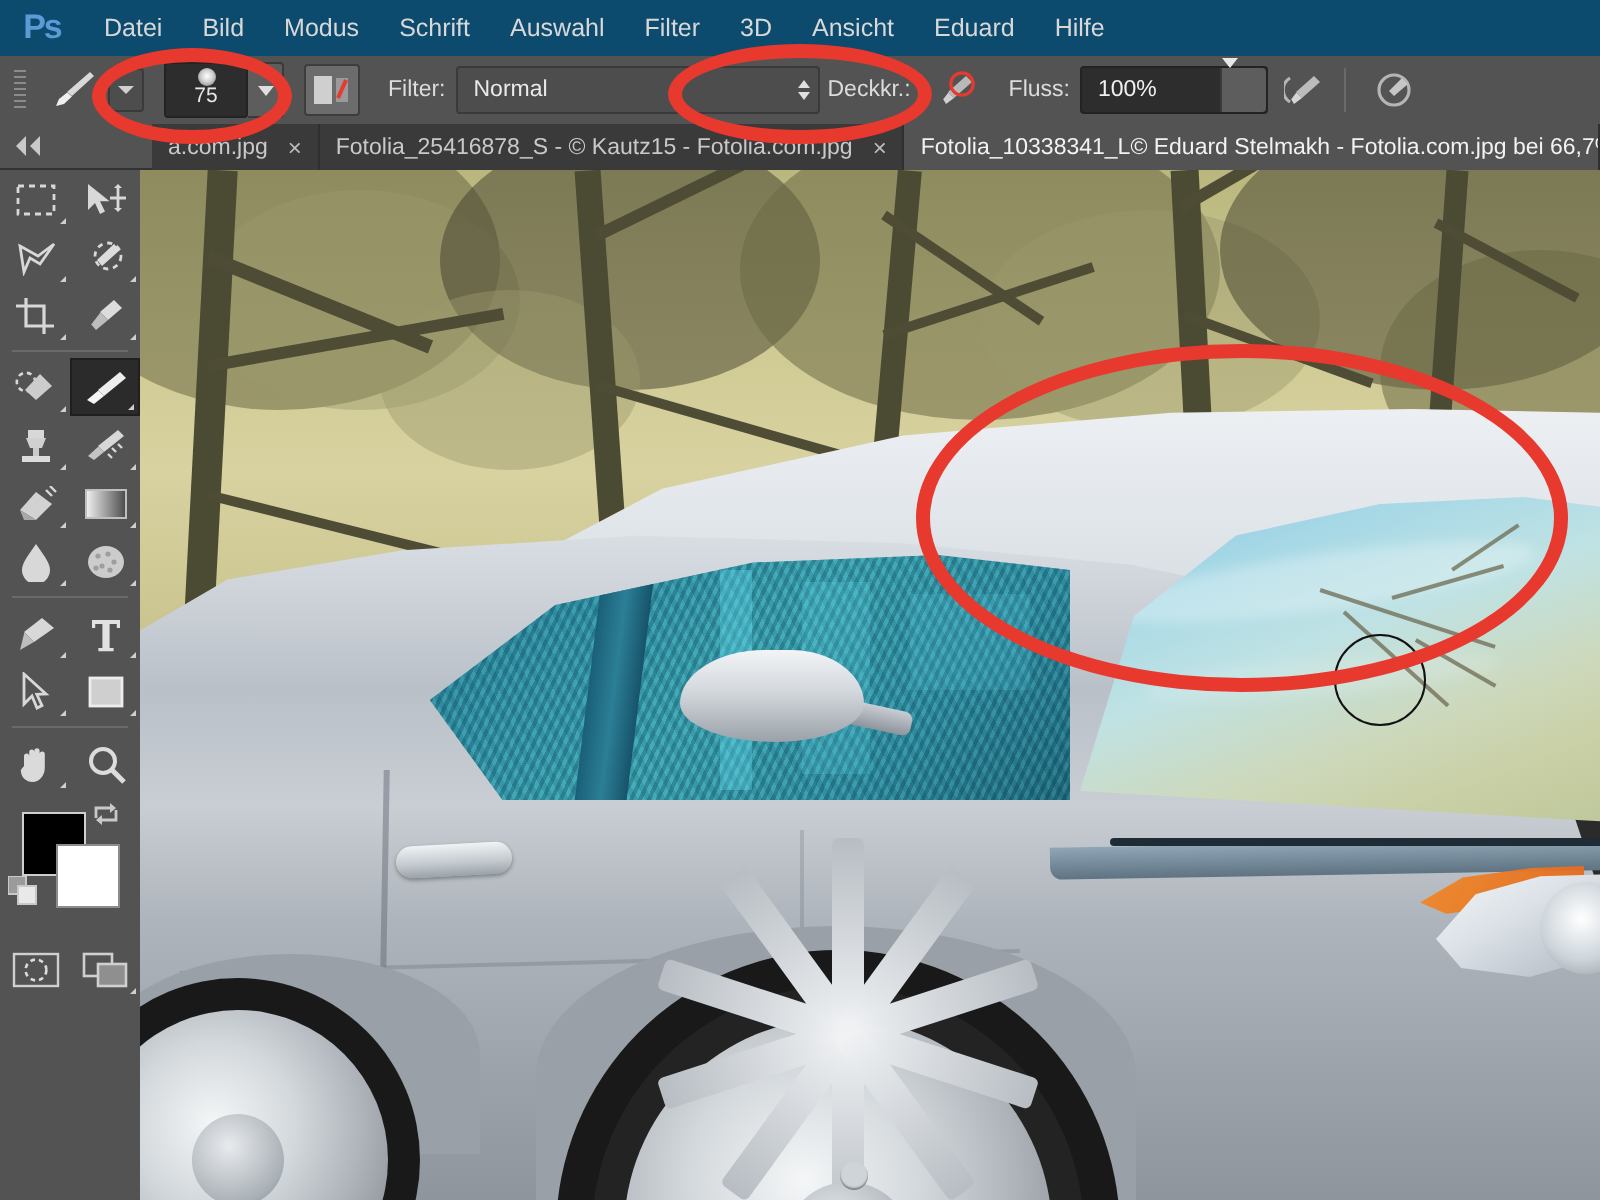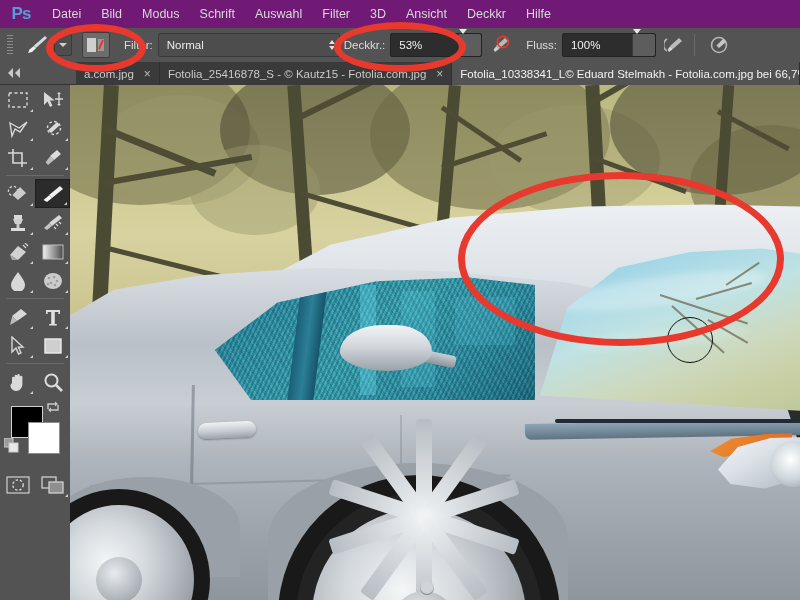--- a/index.html
+++ b/index.html
@@ -1,20 +1,20 @@
 <!DOCTYPE html>
 <html><head>
 <meta charset="utf-8">
 <style>
   html,body{margin:0;padding:0;background:#3c3c3c;}
   body{width:800px;height:600px;overflow:hidden;font-family:"Liberation Sans",sans-serif;}
   #app{position:relative;width:800px;height:600px;overflow:hidden;background:#474747;}
 
   
-  #menubar{position:absolute;left:0;top:0;width:800px;height:28px;background:#701a75;
+  #menubar{position:absolute;left:0;top:0;width:800px;height:28px;background:#0c4a6e;
            border-bottom:1px solid #383838;display:flex;align-items:center;}
   #ps-logo{width:42px;height:28px;display:flex;align-items:center;justify-content:center;
            font-weight:bold;font-size:17px;color:#5b9bd5;letter-spacing:-1px;font-family:"Liberation Sans",sans-serif;}
   .menu-item{padding:0 10px;height:28px;line-height:28px;font-size:12.5px;color:#d8d8d8;cursor:default;white-space:nowrap;}
 
   
   #optionsbar{position:absolute;left:0;top:28px;width:800px;height:34px;background:#535353;
               border-bottom:1px solid #3a3a3a;display:flex;align-items:center;}
   .opt-sep{width:1px;height:22px;background:#6a6a6a;margin:0 6px;}
   .opt-label{font-size:11.5px;color:#dcdcdc;margin:0 5px 0 4px;white-space:nowrap;}
@@ -172,21 +172,21 @@
   <div id="menubar">
     <div id="ps-logo">Ps</div>
     <div class="menu-item">Datei</div>
     <div class="menu-item">Bild</div>
     <div class="menu-item">Modus</div>
     <div class="menu-item">Schrift</div>
     <div class="menu-item">Auswahl</div>
     <div class="menu-item">Filter</div>
     <div class="menu-item">3D</div>
     <div class="menu-item">Ansicht</div>
-    <div class="menu-item">Deckkr</div>
+    <div class="menu-item">Eduard</div>
     <div class="menu-item">Hilfe</div>
   </div>
 
   <div id="optionsbar">
 
     <div style="width:14px;height:26px;margin-left:3px;display:flex;align-items:center;justify-content:center;">
       <svg width="6" height="22" viewBox="0 0 6 22">
         <g fill="#8b8b8b">
             <rect y="1" width="6" height="1"></rect>
             <rect y="4" width="6" height="1"></rect>
@@ -203,43 +203,48 @@
       <svg width="24" height="22" viewBox="0 0 24 22">
         <path d="M20 2 L22 4 L11 14 L8.5 12 Z" fill="#d9d9d9"></path>
         <path d="M8.6 12.2 L11 14.2 L7 18 L3 19 L4.5 15.5 Z" fill="#f0f0f0"></path>
       </svg>
     </div>
 
     <div class="tiny-arrow">
         <i></i>
       </div>
 
+    <div style="display:flex;align-items:center;">
+      <div class="brushsize-box">
+        <div class="brush-dot"></div>
+        <div class="brush-num">75</div>
+      </div>
+      <div class="size-drop">
+          <i></i>
+        </div>
+    </div>
 
     <div class="tabletbtn">
       <svg width="18" height="16" viewBox="0 0 18 16">
         <rect x="0" y="1" width="9" height="14" fill="#cfcfcf"></rect>
         <path d="M11 2 h6 v12 h-6 z" fill="#9a9a9a"></path>
         <path d="M12 12 L16 3" stroke="#e8392e" stroke-width="2" fill="none"></path>
       </svg>
     </div>
 
     <div class="opt-label" style="margin-left:14px;">Filter:</div>
     <div class="select-box" id="mode-select">
       <span>Normal</span>
       <span class="updown">
           <i class="up"></i>
           <i class="dn"></i>
         </span>
     </div>
 
     <div class="opt-label" style="">Deckkr.:</div>
-    <div class="numfield" style="width:82px;">
-      <span>53%</span>
-      <span class="num-drop" style="margin-left:auto;"><i></i></span>
-    </div>
     <div class="airbrush">
       <svg width="20" height="20" viewBox="0 0 20 20">
         <path d="M14 3 L17 6 L8 14 L5 11 Z" fill="#b9b9b9"></path>
         <path d="M5.2 11.2 L8 14 L4 17 L2.6 14.6 Z" fill="#d0d0d0"></path>
         <circle cx="12" cy="7" r="5.6" fill="none" stroke="#e8392e" stroke-width="1.6"></circle>
       </svg>
     </div>
 
     <div class="opt-label" style="margin-left:12px;">Fluss:</div>
     <div class="numfield" style="width:84px;">

